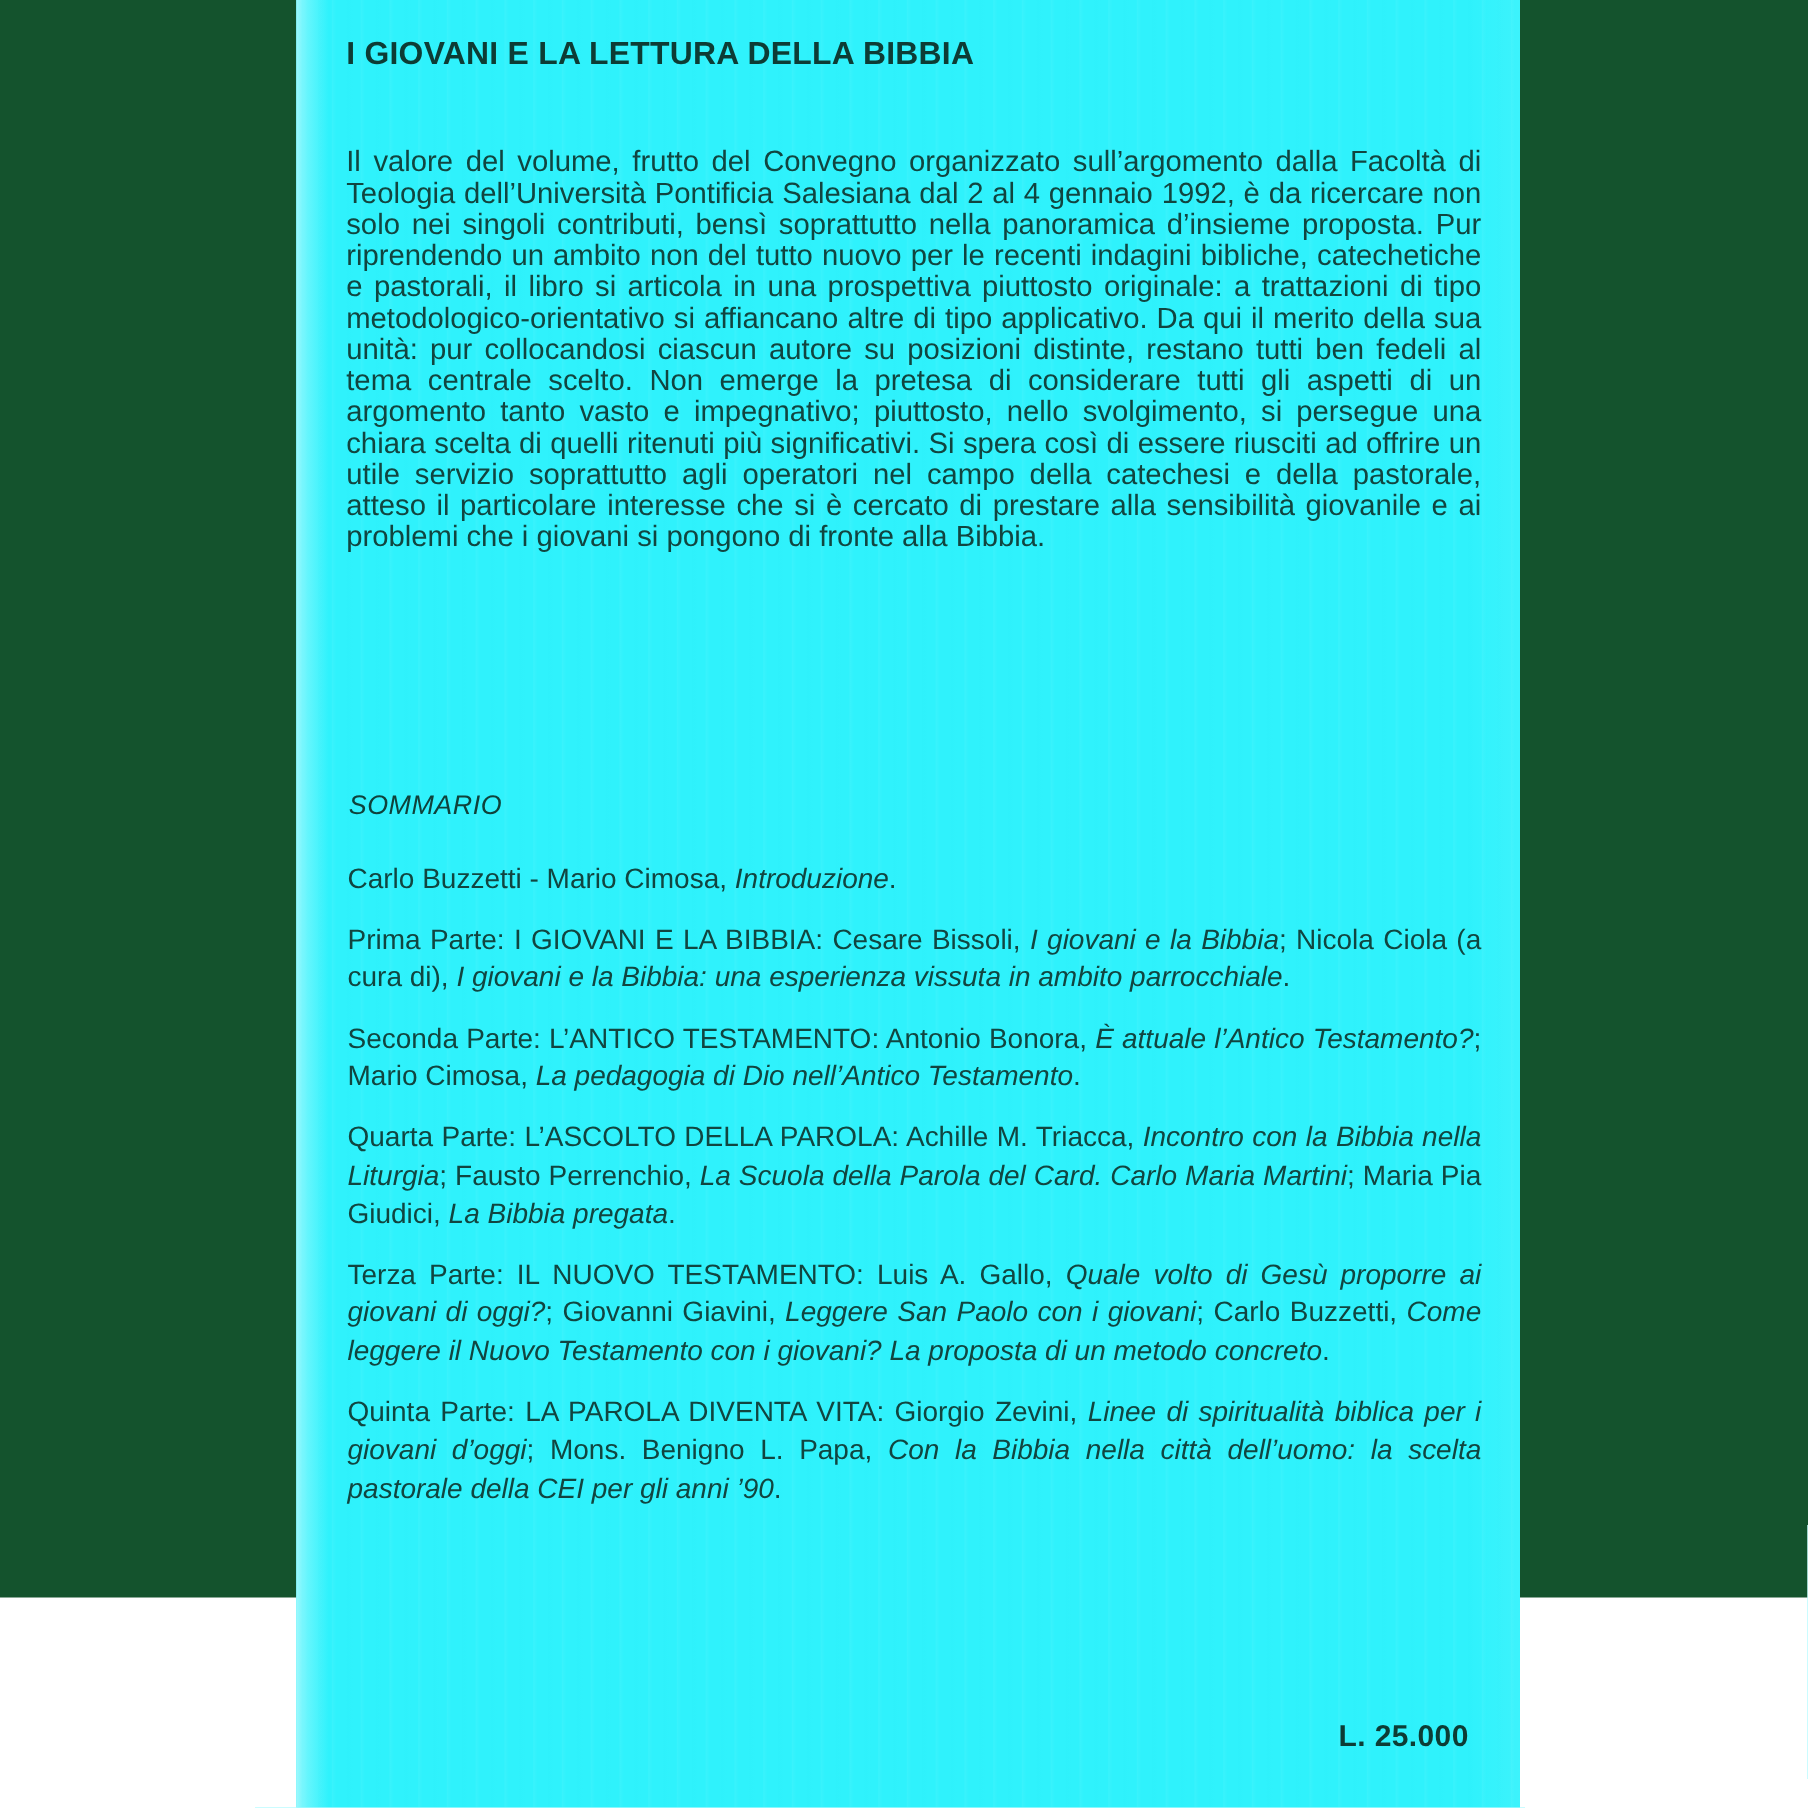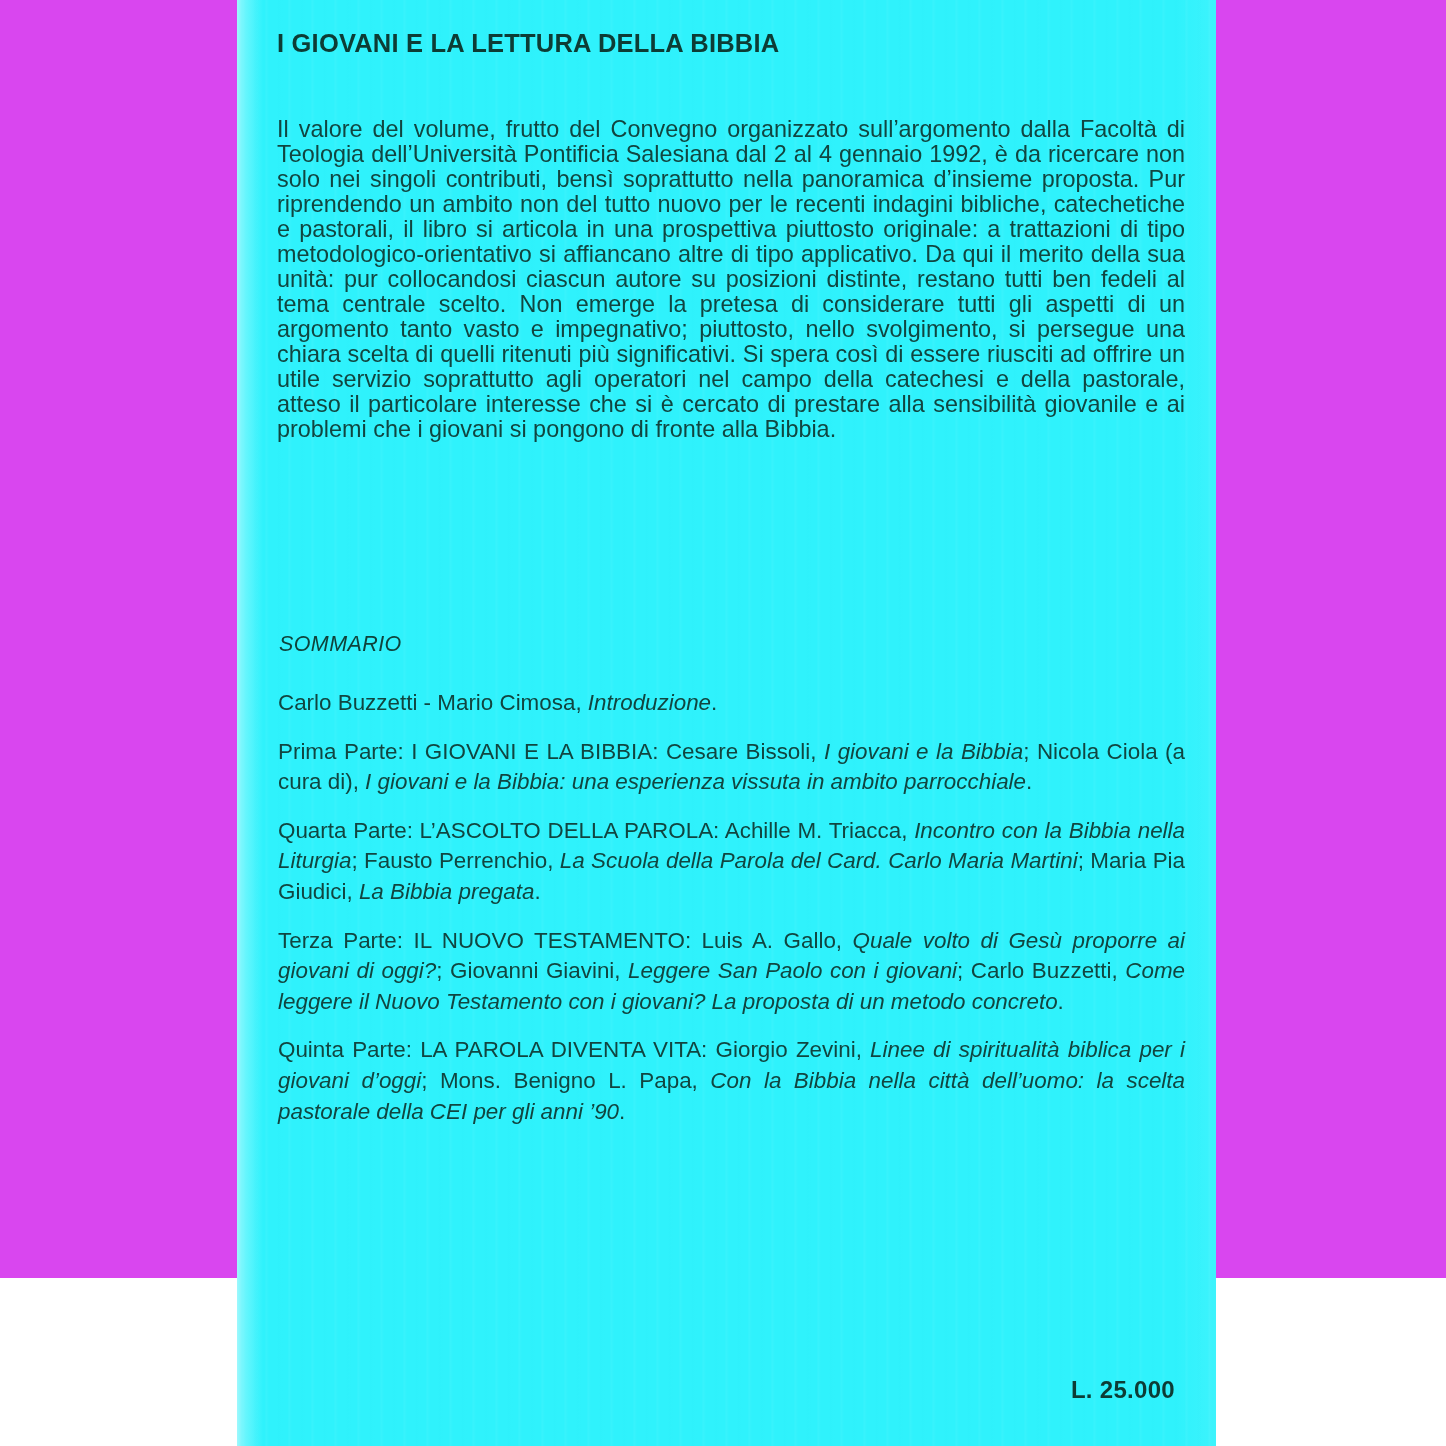--- a/index.html
+++ b/index.html
@@ -11,21 +11,21 @@
     width: 1446px;
     height: 1446px;
     overflow: hidden;
     font-family: "Liberation Sans", sans-serif;
   }
 
   #page {
     position: relative;
     width: 1446px;
     height: 1278px;
-    background: #d946ef;
+    background: #14532d;
     text-decoration: underline;
   }
 
   
   #cover {
     position: absolute;
     left: 237px;
     top: 0px;
     width: 979px;
     height: 1446px;
@@ -158,20 +158,21 @@
 
       <div class="blurb">
         <p>Il valore del volume, frutto del Convegno organizzato sull’argomento dalla Facoltà di Teologia dell’Università Pontificia Salesiana dal 2 al 4 gennaio 1992, è da ricercare non solo nei singoli contributi, bensì soprattutto nella panoramica d’insieme proposta. Pur riprendendo un ambito non del tutto nuovo per le recenti indagini bibliche, catechetiche e pastorali, il libro si articola in una prospettiva piuttosto originale: a trattazioni di tipo metodologico-orientativo si affiancano altre di tipo applicativo. Da qui il merito della sua unità: pur collocandosi ciascun autore su posizioni distinte, restano tutti ben fedeli al tema centrale scelto. Non emerge la pretesa di considerare tutti gli aspetti di un argomento tanto vasto e impegnativo; piuttosto, nello svolgimento, si persegue una chiara scelta di quelli ritenuti più significativi. Si spera così di essere riusciti ad offrire un utile servizio soprattutto agli operatori nel campo della catechesi e della pastorale, atteso il particolare interesse che si è cercato di prestare alla sensibilità giovanile e ai problemi che i giovani si pongono di fronte alla Bibbia.</p>
       </div>
 
       <div class="sommario-head">SOMMARIO</div>
 
       <div class="toc" id="toc-list">
           <p class="toc-entry"><span>Carlo Buzzetti - Mario Cimosa, </span><i>Introduzione</i><span>.</span></p>
           <p class="toc-entry"><span>Prima Parte: I GIOVANI E LA BIBBIA: Cesare Bissoli, </span><i>I giovani e la Bibbia</i><span>; Nicola Ciola (a cura di), </span><i>I giovani e la Bibbia: una esperienza vissuta in ambito parrocchiale</i><span>.</span></p>
+          <p class="toc-entry"><span>Seconda Parte: L’ANTICO TESTAMENTO: Antonio Bonora, </span><i>È attuale l’Antico Testamento?</i><span>; Mario Cimosa, </span><i>La pedagogia di Dio nell’Antico Testamento</i><span>.</span></p>
           <p class="toc-entry"><span>Quarta Parte: L’ASCOLTO DELLA PAROLA: Achille M. Triacca, </span><i>Incontro con la Bibbia nella Liturgia</i><span>; Fausto Perrenchio, </span><i>La Scuola della Parola del Card. Carlo Maria Martini</i><span>; Maria Pia Giudici, </span><i>La Bibbia pregata</i><span>.</span></p>
           <p class="toc-entry"><span>Terza Parte: IL NUOVO TESTAMENTO: Luis A. Gallo, </span><i>Quale volto di Gesù proporre ai giovani di oggi?</i><span>; Giovanni Giavini, </span><i>Leggere San Paolo con i giovani</i><span>; Carlo Buzzetti, </span><i>Come leggere il Nuovo Testamento con i giovani? La proposta di un metodo concreto</i><span>.</span></p>
           <p class="toc-entry"><span>Quinta Parte: LA PAROLA DIVENTA VITA: Giorgio Zevini, </span><i>Linee di spiritualità biblica per i giovani d’oggi</i><span>; Mons. Benigno L. Papa, </span><i>Con la Bibbia nella città dell’uomo: la scelta pastorale della CEI per gli anni ’90</i><span>.</span></p>
         </div>
 
       <div class="price">L. 25.000</div>
 
     </div>
   </div>
 </div>

